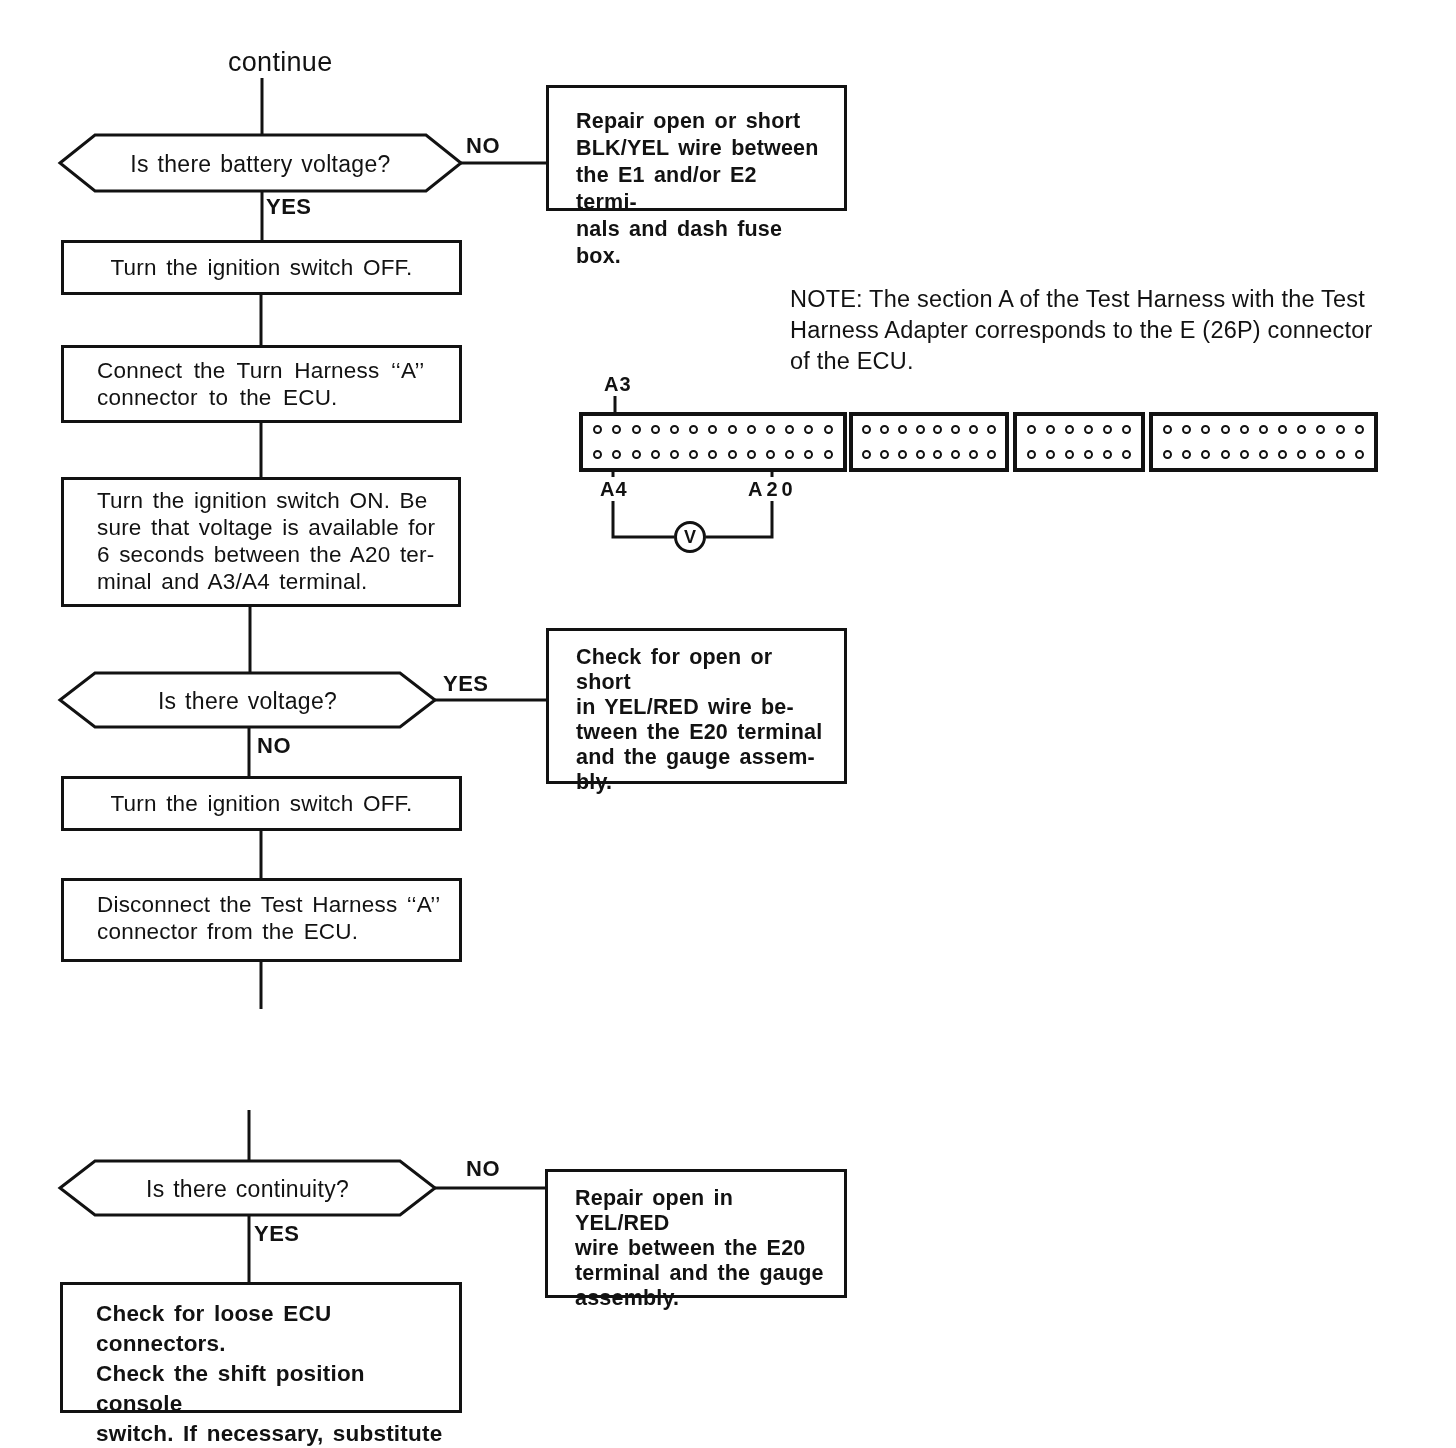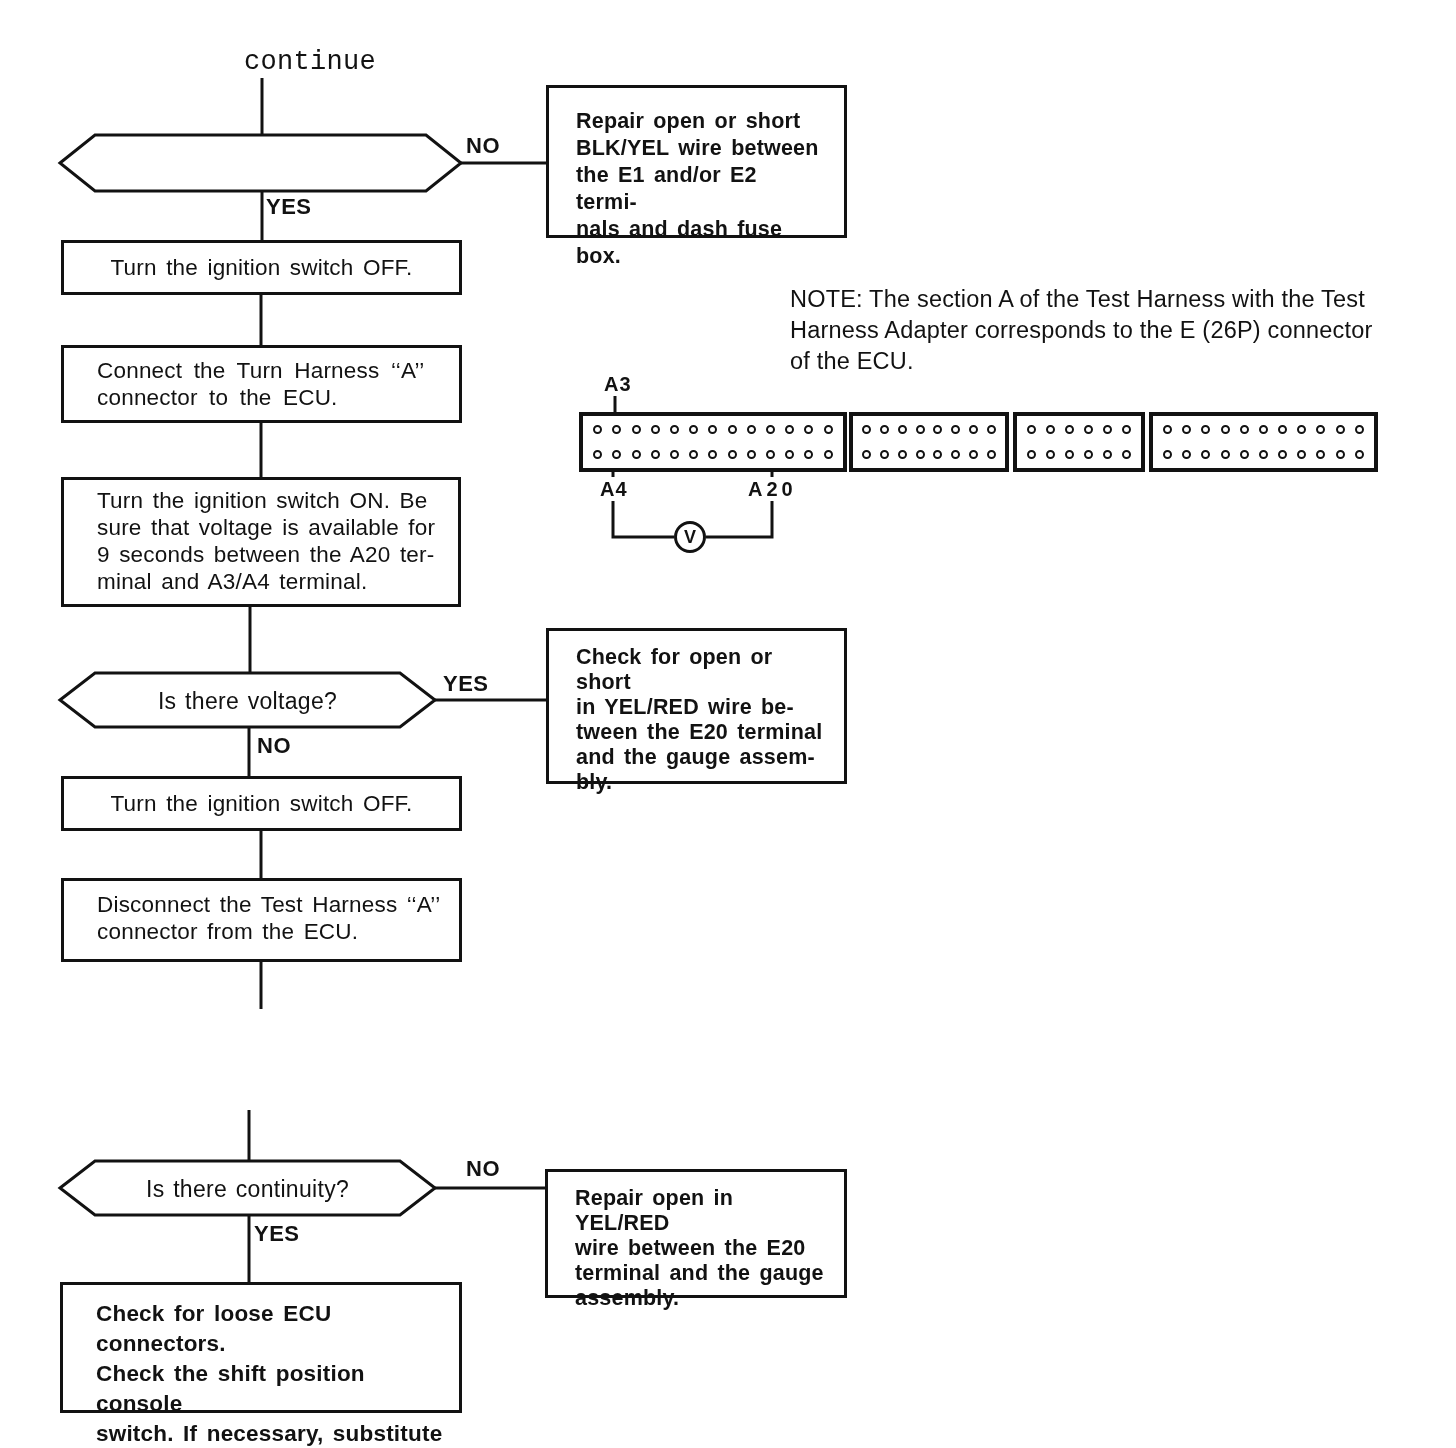--- a/index.html
+++ b/index.html
@@ -129,38 +129,39 @@
       <polygon points="60,1188 95,1161 400,1161 435,1188 400,1215 95,1215" fill="#ffffff"></polygon>
 
       <line x1="615" y1="396" x2="615" y2="426"></line>
       <line x1="613" y1="462" x2="613" y2="477"></line>
       <line x1="772" y1="462" x2="772" y2="477"></line>
       <polyline points="613,501 613,537 674,537"></polyline>
       <polyline points="772,501 772,537 706,537"></polyline>
     </g>
   </svg>
 
-  <div class="small-title" style="left:244px; top:47px;font-family:Liberation Mono, monospace;">continue</div>
-
+  <div class="small-title" style="left:228px; top:47px;">continue</div>
+
+  <div class="hexlabel" style="left:60px; top:151px; width:401px;">Is there battery voltage?</div>
   <div class="branch" style="left:466px; top:133px;">NO</div>
   <div class="branch" style="left:266px; top:194px;">YES</div>
 
-  <div class="pbox bold" style="left:546px; top:85px; width:301px; height:153px; padding:20px 18px 0 27px; line-height:27px;">Repair open or short
+  <div class="pbox bold" style="left:546px; top:85px; width:301px; height:126px; padding:20px 18px 0 27px; line-height:27px;">Repair open or short
 BLK/YEL wire between
 the E1 and/or E2 termi-
 nals and dash fuse box.</div>
 
   <div class="pbox center" style="left:61px; top:240px; width:401px; height:55px; padding-top:11px;">Turn the ignition switch OFF.</div>
 
   <div class="pbox" style="left:61px; top:345px; width:401px; height:78px; padding:9px 10px 0 33px; word-spacing:5px;">Connect the Turn Harness ‘‘A’’
 connector to the ECU.</div>
 
   <div class="pbox" style="left:61px; top:477px; width:400px; height:130px; padding:7px 10px 0 33px;">Turn the ignition switch ON. Be
 sure that voltage is available for
-9 seconds between the A20 ter-
+6 seconds between the A20 ter-
 minal and A3/A4 terminal.</div>
 
   <div class="hexlabel" style="left:60px; top:688px; width:375px;">Is there voltage?</div>
   <div class="branch" style="left:443px; top:671px;">YES</div>
   <div class="branch" style="left:257px; top:733px;">NO</div>
 
   <div class="pbox bold" style="left:546px; top:628px; width:301px; height:156px; padding:14px 18px 0 27px; line-height:25px;">Check for open or short
 in YEL/RED wire be-
 tween the E20 terminal
 and the gauge assem-

